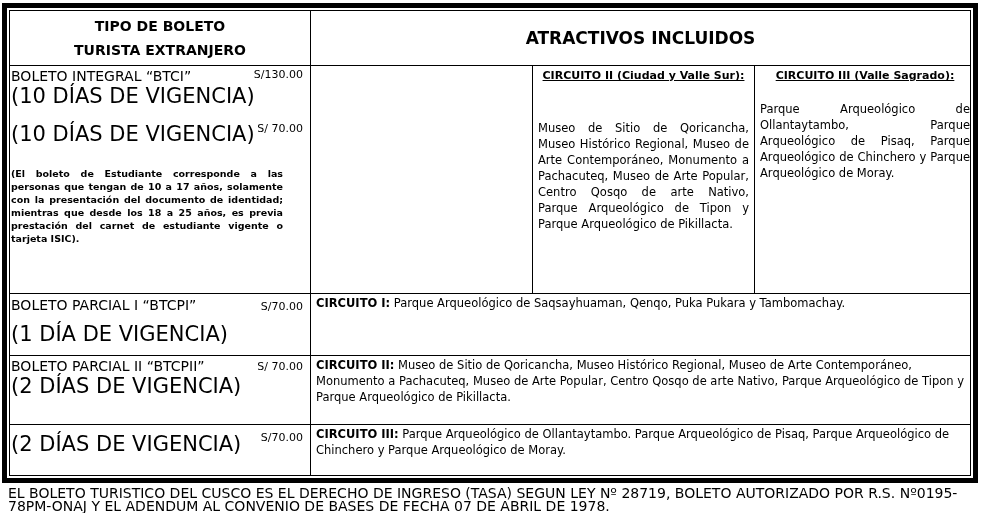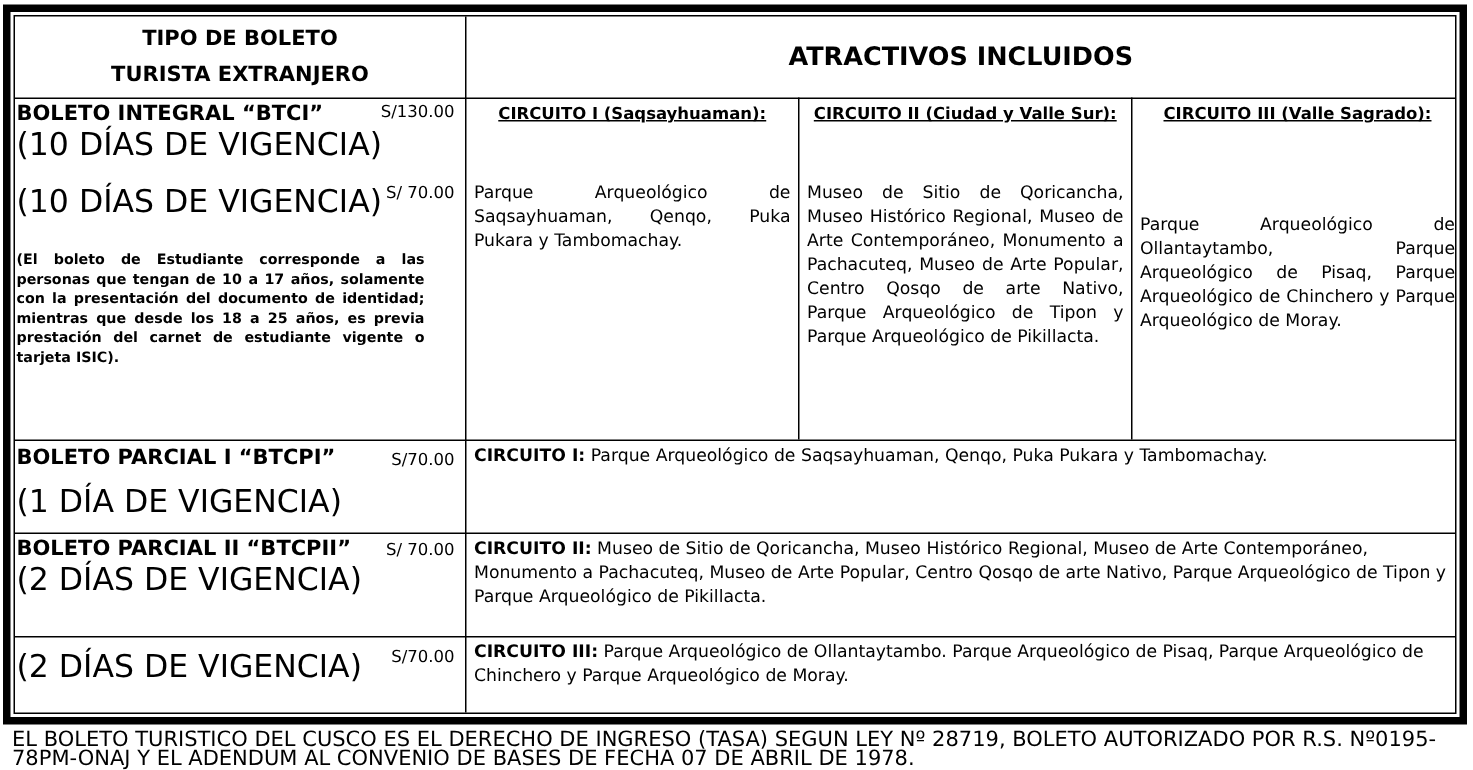--- a/index.html
+++ b/index.html
@@ -11,21 +11,21 @@
            box-sizing: border-box; }
   .inner { position: absolute; left: 2px; top: 2px; right: 2px; bottom: 2px;
            border: 1px solid #000; box-sizing: border-box; }
   .abs { position: absolute; box-sizing: border-box; }
   .hline { position: absolute; height: 1px; background: #000; }
   .vline { position: absolute; width: 1px; background: #000; }
   .hdr-left { left: 0; top: 0; width: 300px; height: 54px; text-align: center;
               font-weight: bold; font-size: 14px; line-height: 24px; padding-top: 3px; }
   .hdr-right { left: 301px; top: 0; right: 0; height: 54px; text-align: center;
                font-weight: bold; font-size: 17px; line-height: 54px; }
-  .tname { font-weight: bold; font-size: 14px; white-space: nowrap; }
+  .tname { font-weight: normal; font-size: 14px; white-space: nowrap; }
   .tval { font-size: 21px; white-space: nowrap; font-weight: normal; }
   .price { position: absolute; font-size: 11px; right: 4px; white-space: nowrap; }
   .note { font-size: 9.5px; font-weight: bold; text-align: justify; line-height: 13px; }
   .circ-h { font-size: 11px; font-weight: bold; text-decoration: underline; text-align: center; white-space: nowrap; }
   .body-txt { font-size: 11.5px; line-height: 16px; text-align: justify; }
   .inline-b { font-weight: bold; }
   .footer { position: absolute; left: 8px; top: 487px; width: 965px; font-size: 14px; line-height: 13px; }
 </style>
 </head>
 <body>
@@ -51,31 +51,27 @@
       <div class="tname">BOLETO INTEGRAL “BTCI”</div>
       <div class="tval">(10 DÍAS DE VIGENCIA)</div>
       <div class="price" style="top:0;">S/130.00</div>
     </div>
     <div class="abs" style="left:1px;top:111px;width:296px;">
       <div class="tval">(10 DÍAS DE VIGENCIA)</div>
       <div class="price" style="top:0;">S/ 70.00</div>
       <div class="note" style="margin-top:21px;width:272px;">(El boleto de Estudiante corresponde a las personas que tengan de 10 a 17 años, solamente con la presentación del documento de identidad; mientras que desde los 18 a 25 años, es previa prestación del carnet de estudiante vigente o tarjeta ISIC).</div>
     </div>
 
-    <div class="abs" style="left:301px;top:56px;width:221px;padding:2px 5px;">
-      <div class="circ-h">CIRCUITO I (Saqsayhuaman):</div>
-      <div class="body-txt" style="margin-top:38px;">Parque Arqueológico de Saqsayhuaman, Qenqo, Puka Pukara y Tambomachay.</div>
-    </div>
     <div class="abs" style="left:523px;top:56px;width:221px;padding:2px 5px;">
       <div class="circ-h">CIRCUITO II (Ciudad y Valle Sur):</div>
       <div class="body-txt" style="margin-top:38px;">Museo de Sitio de Qoricancha, Museo Histórico Regional, Museo de Arte Contemporáneo, Monumento a Pachacuteq, Museo de Arte Popular, Centro Qosqo de arte Nativo, Parque Arqueológico de Tipon y Parque Arqueológico de Pikillacta.</div>
     </div>
     <div class="abs" style="left:745px;top:56px;width:220px;padding:2px 5px;">
       <div class="circ-h">CIRCUITO III (Valle Sagrado):</div>
-      <div class="body-txt" style="margin-top:59px;">Parque Arqueológico de Ollantaytambo, Parque Arqueológico de Pisaq, Parque Arqueológico de Chinchero y Parque Arqueológico de Moray.</div>
+      <div class="body-txt" style="margin-top:19px;">Parque Arqueológico de Ollantaytambo, Parque Arqueológico de Pisaq, Parque Arqueológico de Chinchero y Parque Arqueológico de Moray.</div>
     </div>
 
     <div class="abs" style="left:1px;top:286px;width:296px;height:56px;">
       <div class="tname">BOLETO PARCIAL I “BTCPI”</div>
       <div class="tval" style="margin-top:9px;">(1 DÍA DE VIGENCIA)</div>
       <div class="price" style="top:3px;">S/70.00</div>
     </div>
     <div class="abs body-txt" style="left:301px;top:284px;right:0;padding:0 5px;">
       <span class="inline-b">CIRCUITO I:</span><span> Parque Arqueológico de Saqsayhuaman, Qenqo, Puka Pukara y Tambomachay.</span>
     </div>

